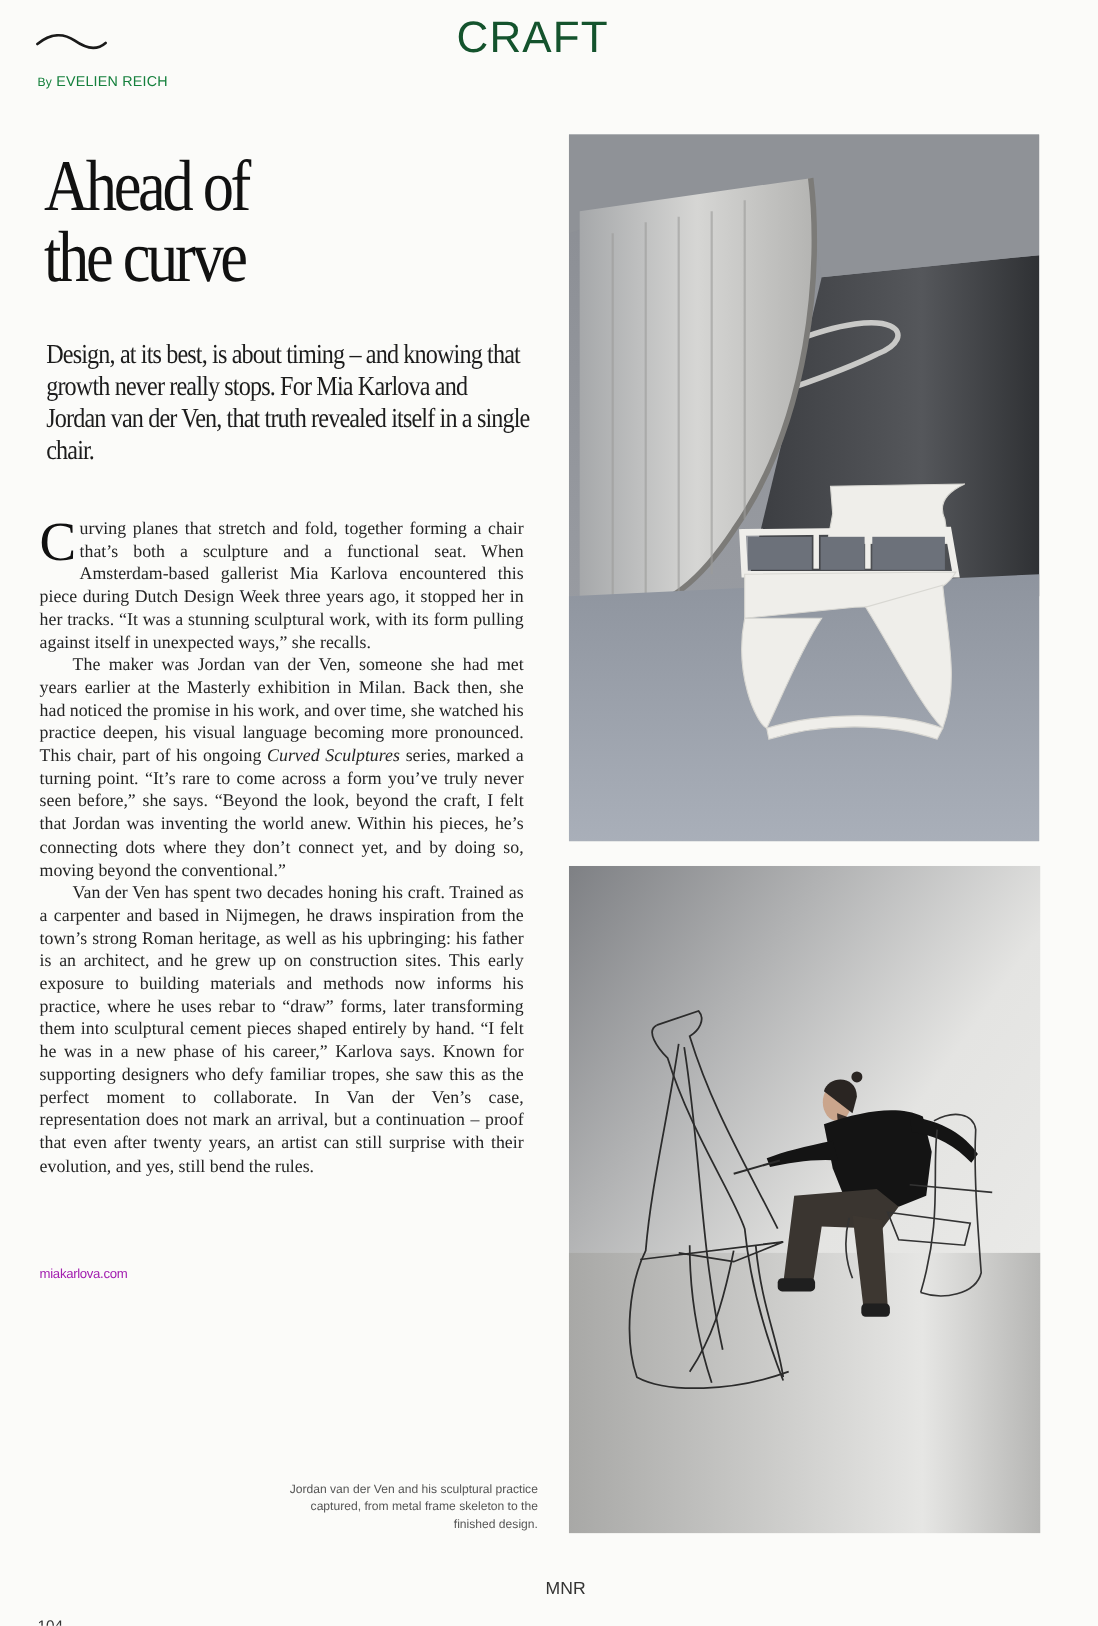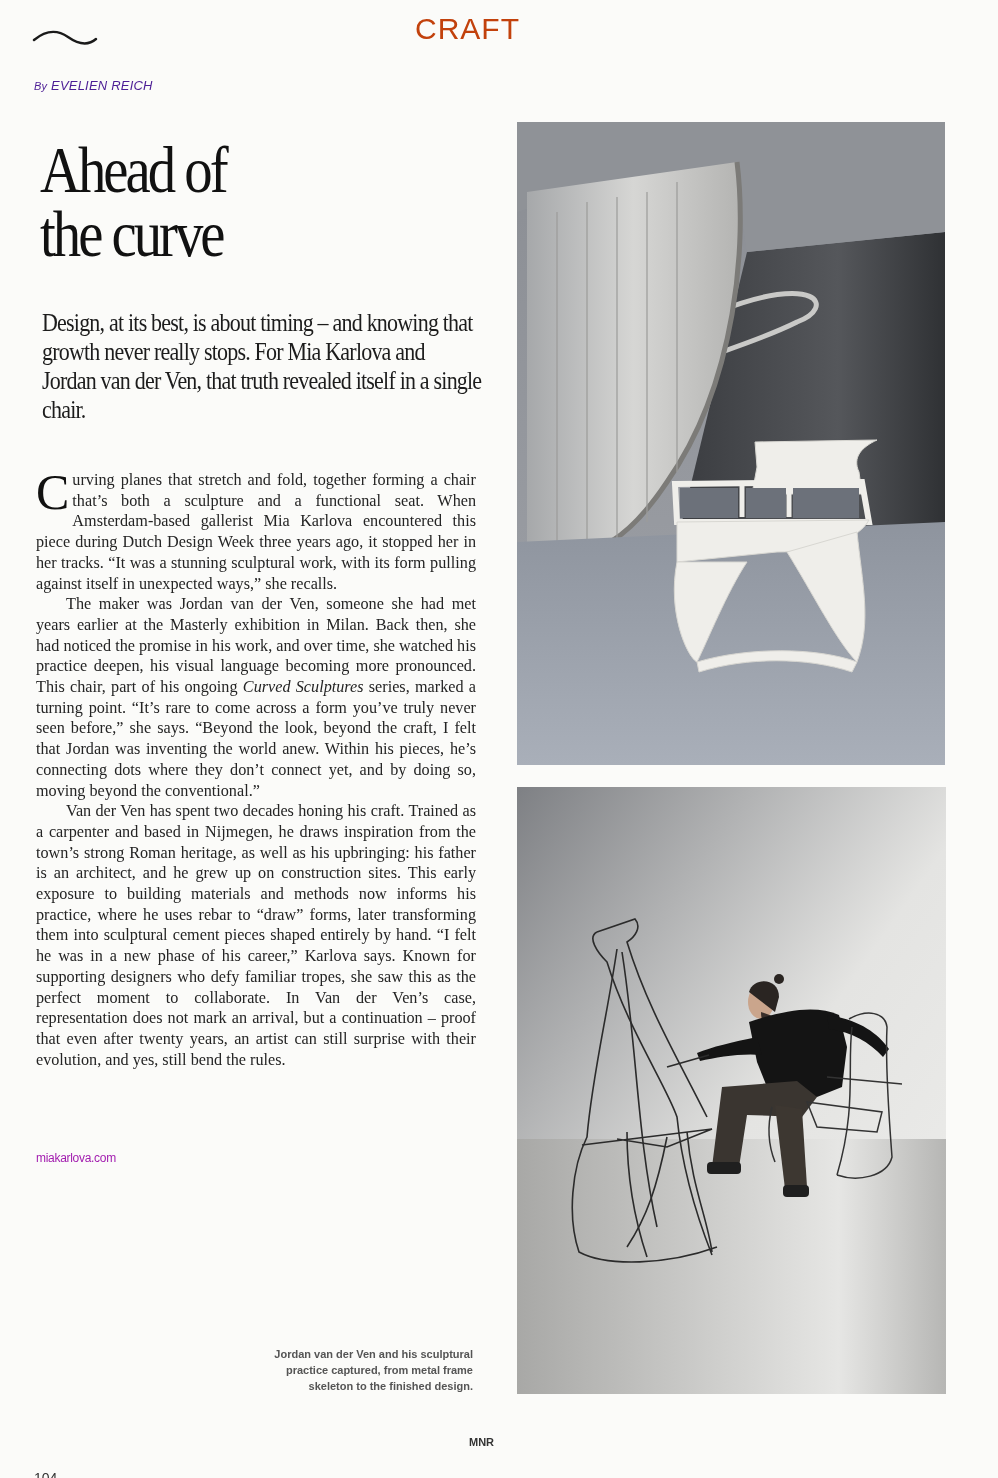--- a/index.html
+++ b/index.html
@@ -9,26 +9,26 @@
     font-family: "Liberation Serif", "DejaVu Serif", serif;
     color: #1a1a1a;
   }
   .abs { position: absolute; }
 
   
   #swash { left: 32px; top: 28px; width: 66px; height: 20px; }
   #section-title {
     left: 415px; top: 12px;
     font-family: "Liberation Sans", "DejaVu Sans", sans-serif;
-    font-size: 30px; letter-spacing: 1px; color: #c2410c; font-weight: 400;
+    font-size: 40px; letter-spacing: 1px; color: #14532d; font-weight: 400;
   }
   #byline {
-    left: 34px; top: 78px;
-    font-family: "Liberation Sans", "DejaVu Sans", sans-serif;
-    font-size: 13px; color: #4c1d95; letter-spacing: 0.2px; font-style: italic;
+    left: 34px; top: 66px;
+    font-family: "Liberation Sans", "DejaVu Sans", sans-serif;
+    font-size: 13px; color: #15803d; letter-spacing: 0.2px;
   }
   #byline .by { font-size: 11px; }
 
   
   #headline {
     left: 40px; top: 138px; width: 420px;
     font-size: 66px; line-height: 64px; letter-spacing: -3.5px;
     font-weight: 400; color: #111; transform: scaleX(0.86); transform-origin: left top;
   }
 
@@ -58,35 +58,35 @@
     font-family: "Liberation Sans", "DejaVu Sans", sans-serif;
     font-size: 12px; color: #a21caf; letter-spacing: -0.3px;
   }
 
   
   .photo { overflow: hidden; }
   #photo-chair { left: 517px; top: 122px; width: 428px; height: 643px; }
   #photo-maker { left: 517px; top: 787px; width: 429px; height: 607px; }
 
   #caption {
-    left: 240px; top: 1346px; width: 233px; text-align: right;
-    font-family: "Liberation Sans", "DejaVu Sans", sans-serif;
-    font-size: 11px; line-height: 16px; color: #555; font-weight: bold;
+    left: 256px; top: 1346px; width: 233px; text-align: right;
+    font-family: "Liberation Sans", "DejaVu Sans", sans-serif;
+    font-size: 11px; line-height: 16px; color: #555;
   }
 
   
   #folio {
     left: 34px; top: 1438px;
     font-family: "Liberation Sans", "DejaVu Sans", sans-serif;
     font-size: 14px; color: #333; margin-top: 32px;
   }
   #masthead {
-    left: 469px; top: 1436px;
-    font-family: "Liberation Sans", "DejaVu Sans", sans-serif;
-    font-size: 11px; font-weight: 700; color: #333;
+    left: 496px; top: 1436px;
+    font-family: "Liberation Sans", "DejaVu Sans", sans-serif;
+    font-size: 16px; font-weight: 400; color: #333;
   }
 </style>
 </head>
 <body>
 
 <svg id="swash" class="abs" viewBox="0 0 66 20">
   <path d="M2 12 C 14 2, 26 2, 36 9 S 56 18, 64 11" fill="none" stroke="#1a1a1a" stroke-width="2.4" stroke-linecap="round"></path>
 </svg>
 <div id="section-title" class="abs">CRAFT</div>
 <div id="byline" class="abs">

